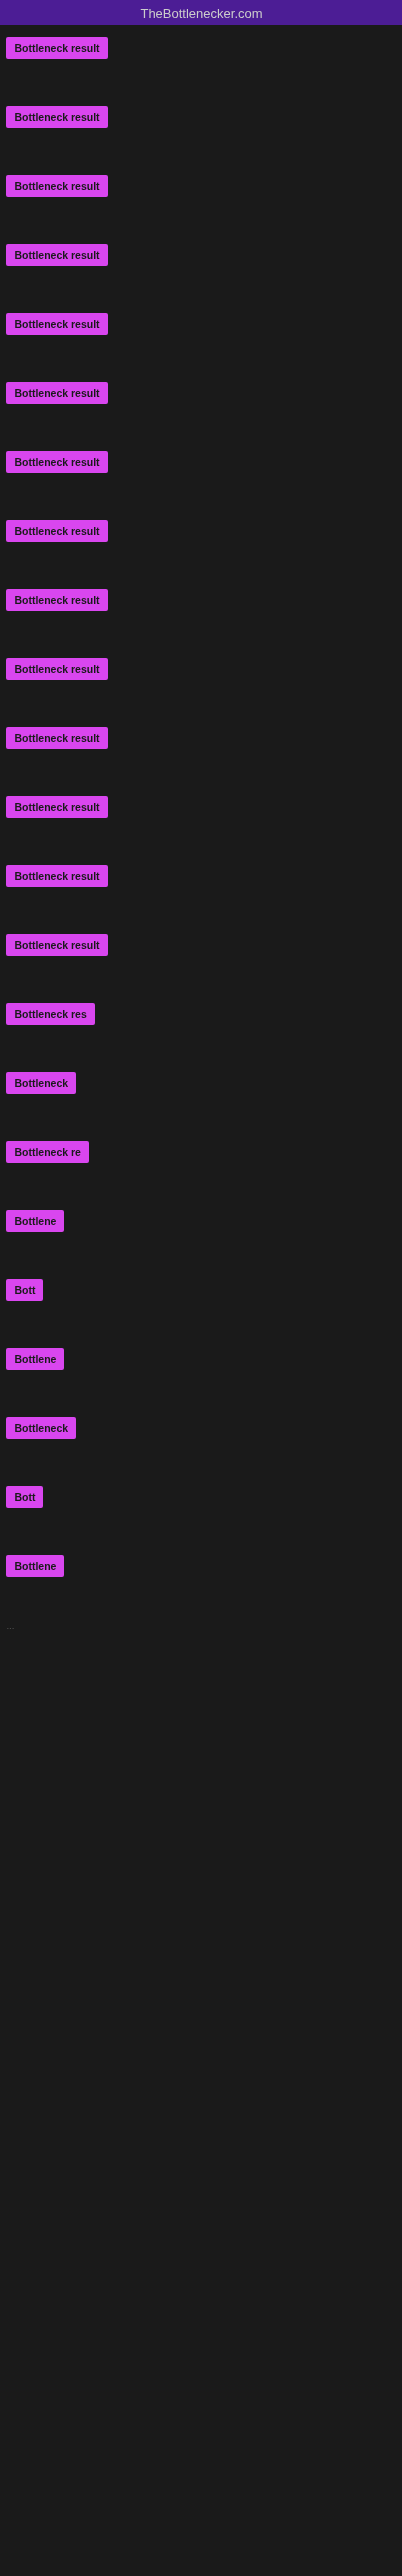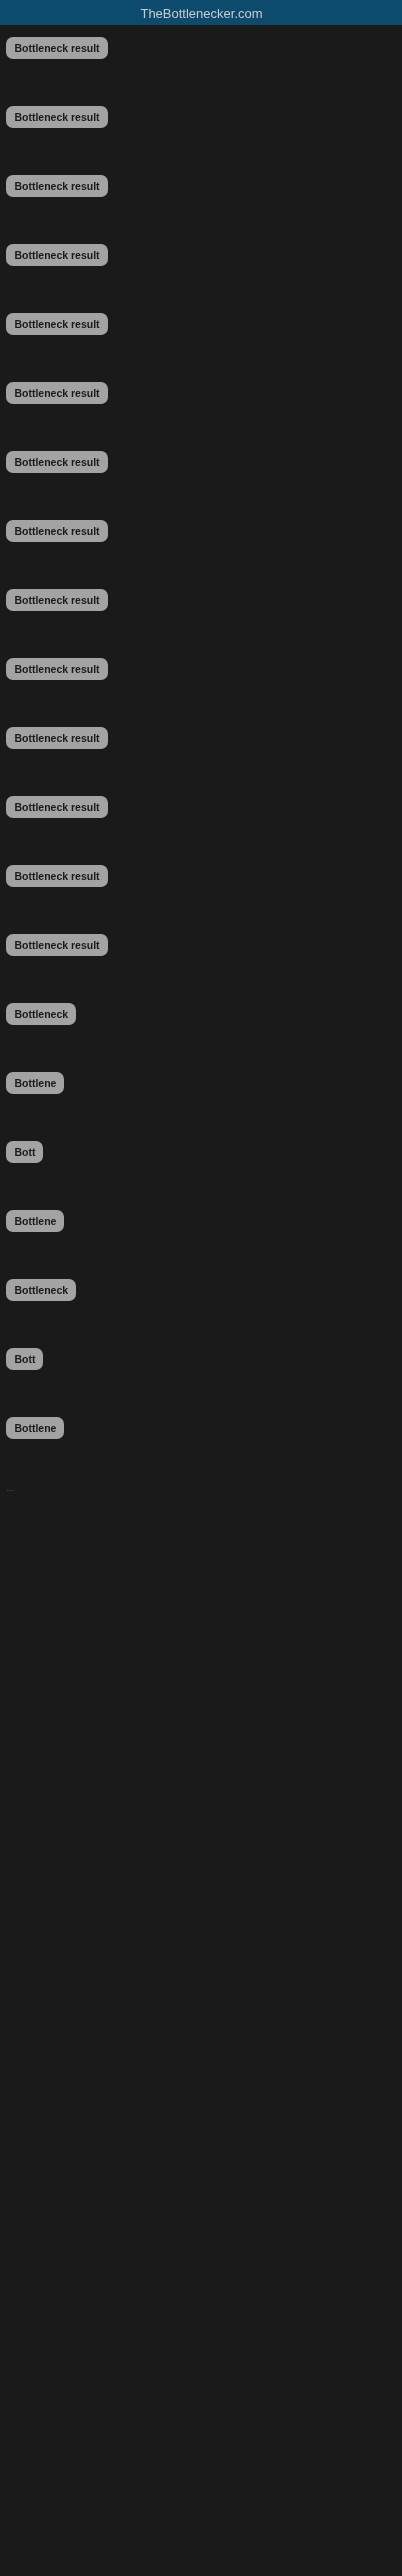--- a/index.html
+++ b/index.html
@@ -14,31 +14,31 @@
       background-color: #1a1a1a;
       font-family: Arial, sans-serif;
       position: relative;
     }
 
     .site-title {
       text-align: center;
       color: #cccccc;
       font-size: 13px;
       padding: 6.4px 0 3.2px 0;
-      background-color: #0c4a6e;
+      background-color: #4c1d95;
     }
 
     .bottleneck-item {
       margin: 4.8px 6.4px;
       padding: 4.8px 8px;
-      background-color: #a3a3a3;
+      background-color: #d946ef;
       color: #1a1a1a;
       font-size: 10.5px;
       font-weight: bold;
-      border-radius: 7px;
+      border-radius: 2px;
       display: inline-block;
       white-space: nowrap;
       overflow: hidden;
     }
 
     .row {
       height: 69px;
       display: flex;
       align-items: flex-start;
       padding-top: 8px;
@@ -97,21 +97,27 @@
     <div class="row">
       <div class="bottleneck-item" style="max-width: 121px;">Bottleneck result</div>
     </div>
     <div class="row">
       <div class="bottleneck-item" style="max-width: 121px;">Bottleneck result</div>
     </div>
     <div class="row">
       <div class="bottleneck-item" style="max-width: 121px;">Bottleneck result</div>
     </div>
     <div class="row">
+      <div class="bottleneck-item" style="max-width: 103px;">Bottleneck res</div>
+    </div>
+    <div class="row">
       <div class="bottleneck-item" style="max-width: 82px;">Bottleneck</div>
+    </div>
+    <div class="row">
+      <div class="bottleneck-item" style="max-width: 93px;">Bottleneck re</div>
     </div>
     <div class="row">
       <div class="bottleneck-item" style="max-width: 72px;">Bottlene</div>
     </div>
     <div class="row">
       <div class="bottleneck-item" style="max-width: 50px;">Bott</div>
     </div>
     <div class="row">
       <div class="bottleneck-item" style="max-width: 72px;">Bottlene</div>
     </div>

